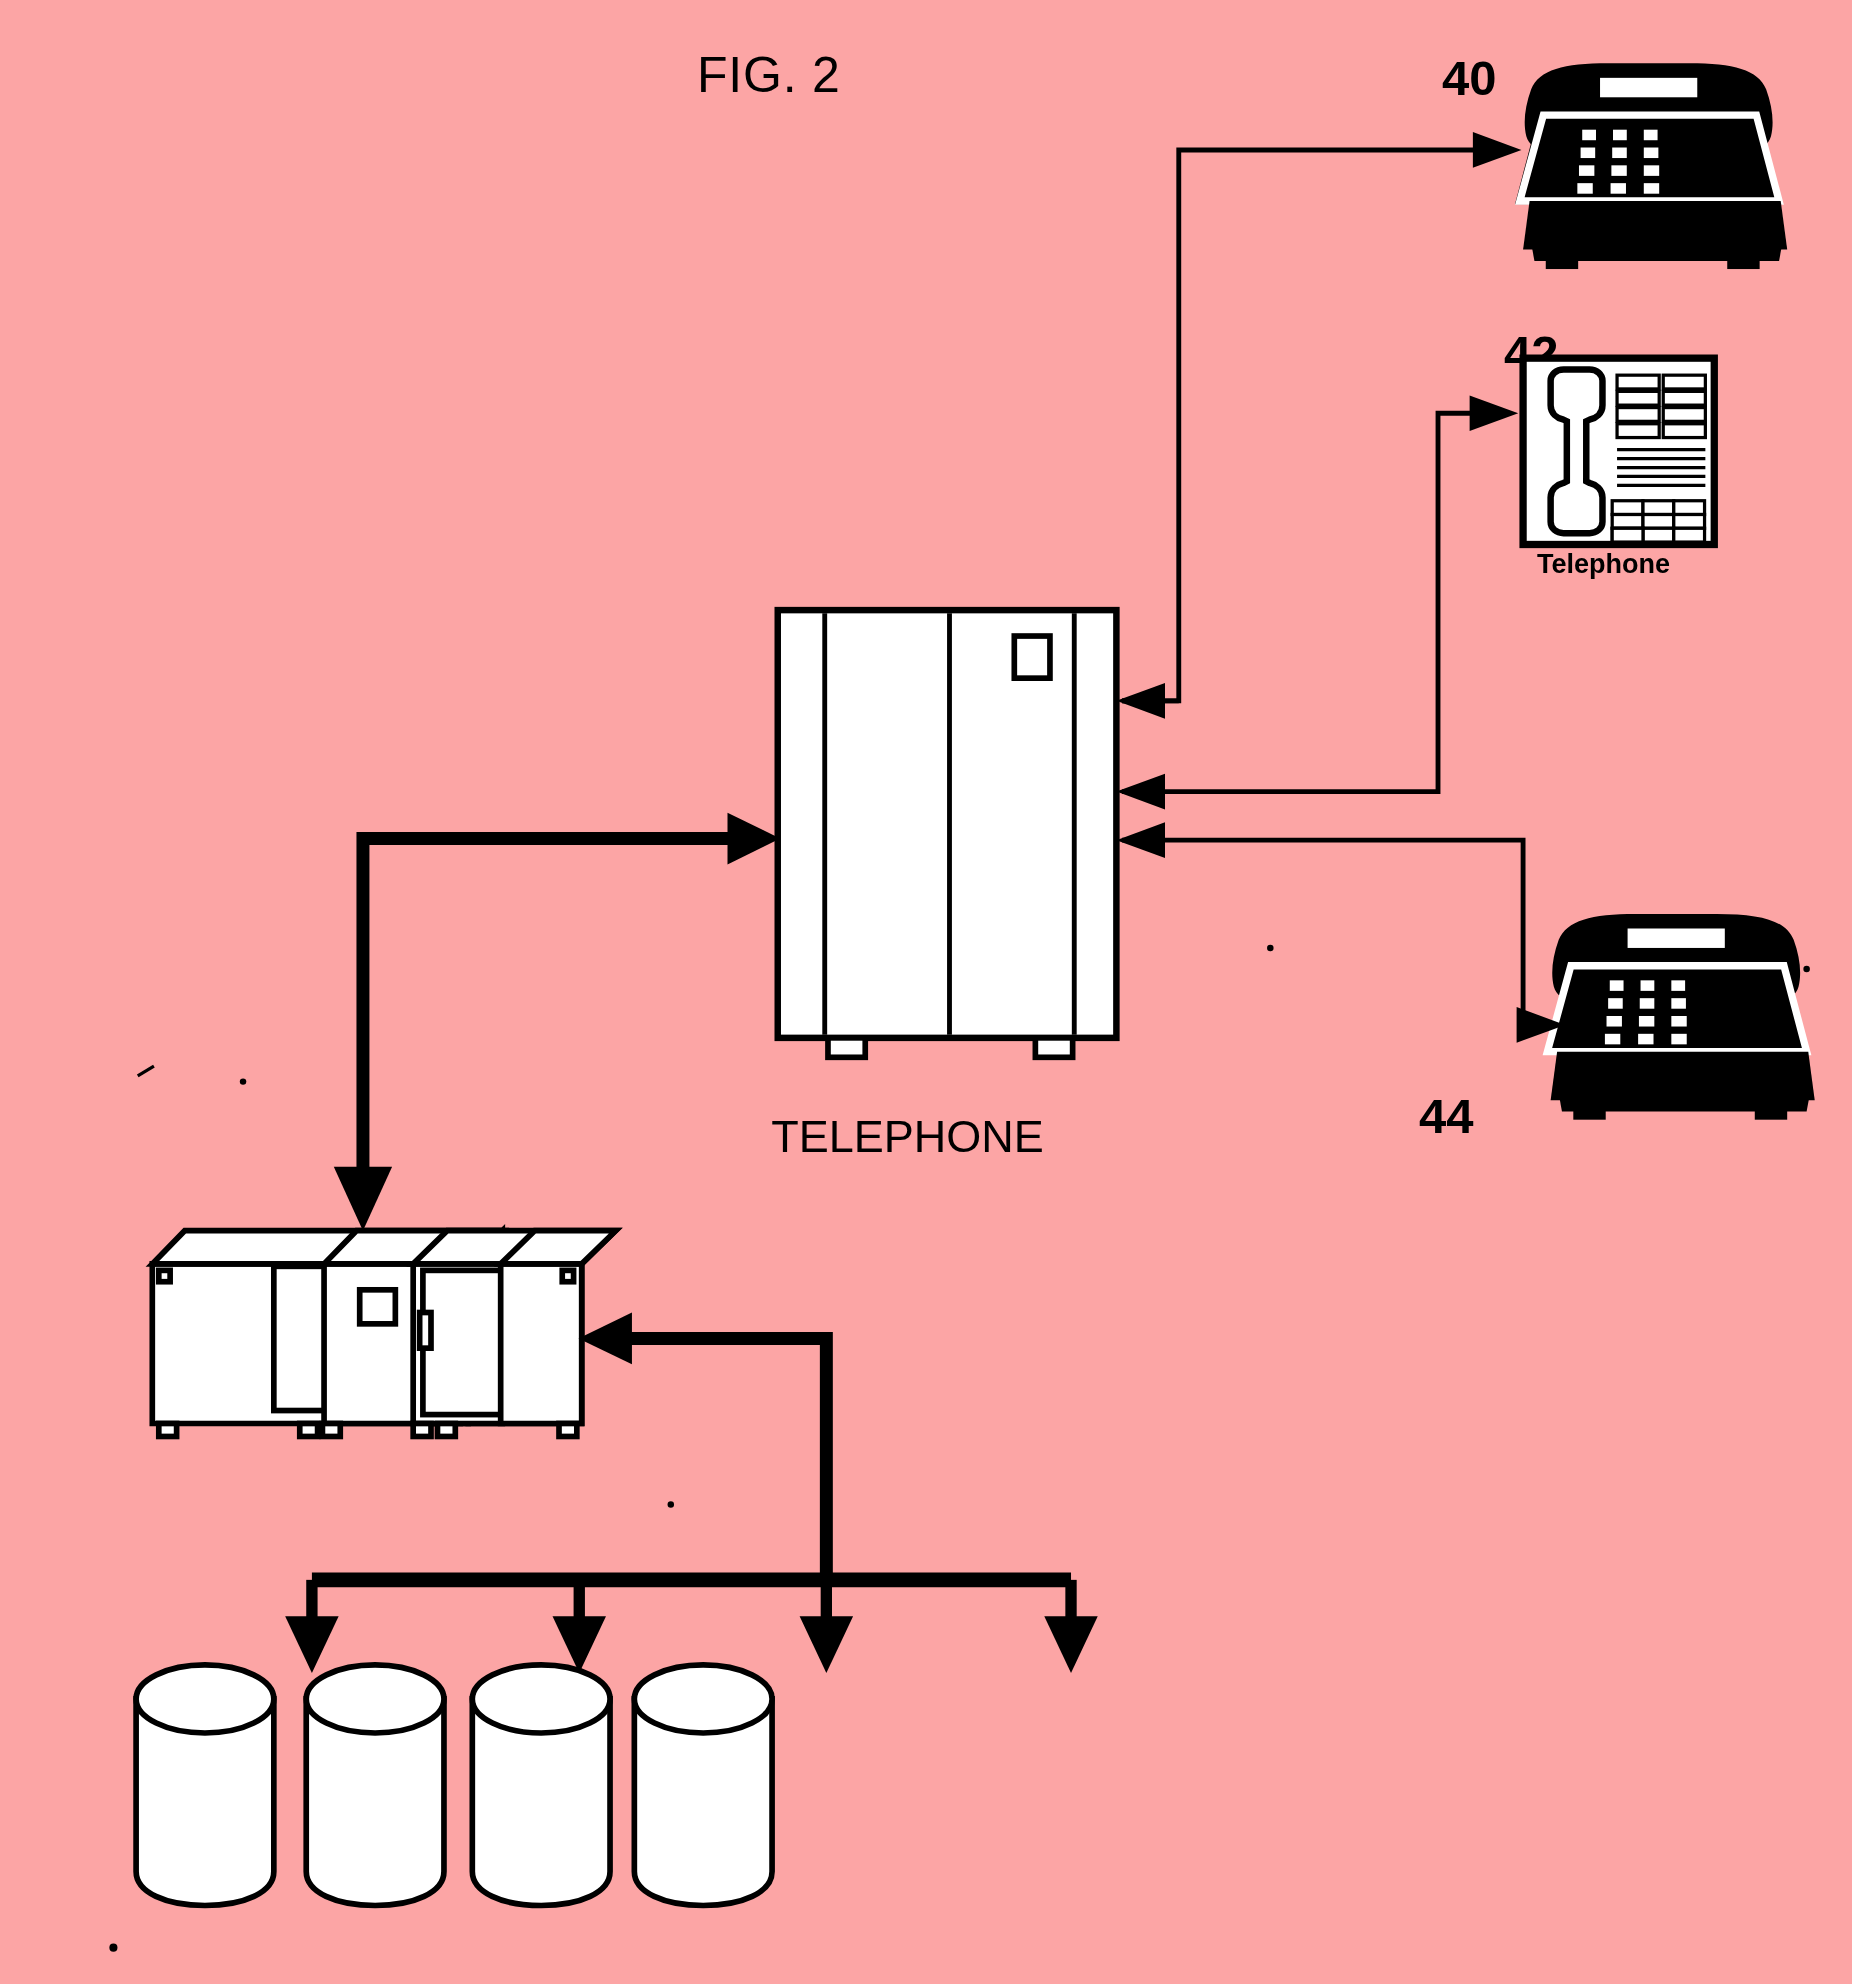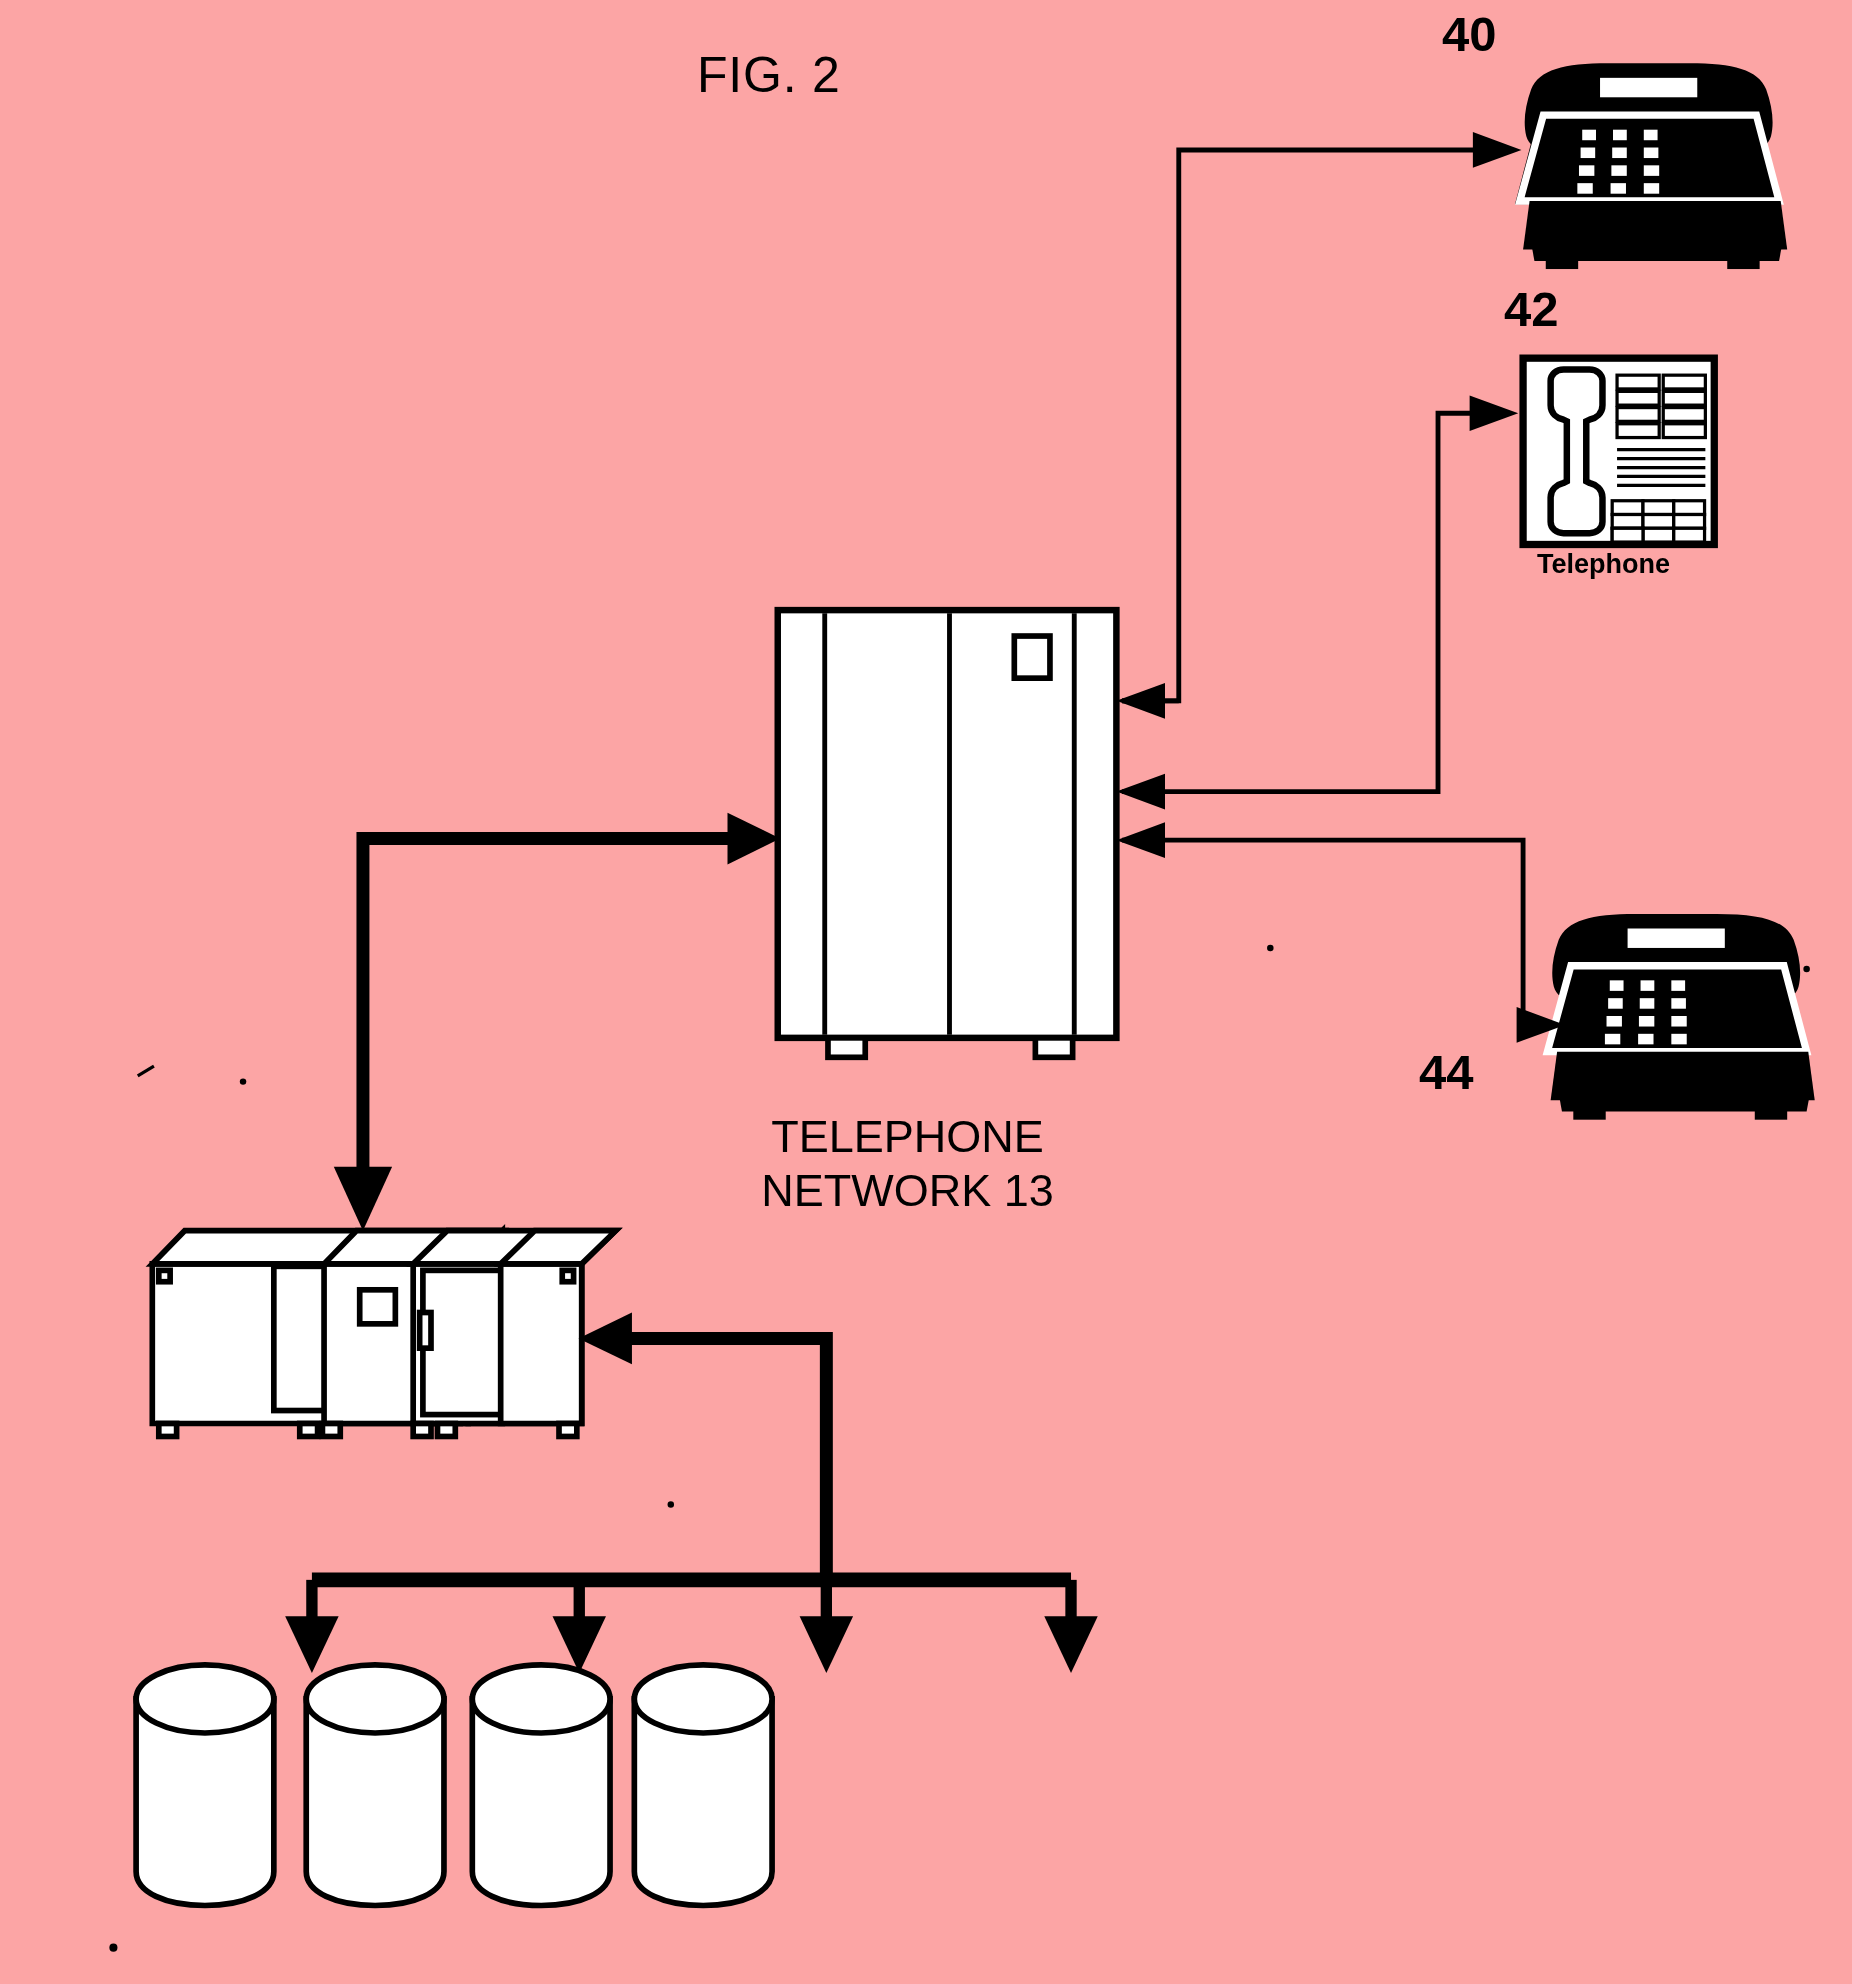--- a/index.html
+++ b/index.html
@@ -31,20 +31,21 @@
     line-height: 1.12;
     color: #000;
   }
   .fig-title {
     font-size: 50px;
     letter-spacing: 0.8px;
   }
   .ref-num {
     font-size: 49px;
     font-weight: 700;
+    margin-top: 44px;
   }
   .node-label {
     font-size: 45px;
     text-align: center;
   }
   .tele-cap {
     font-size: 27px;
     font-weight: 700;
     text-align: center;
   }
@@ -59,21 +60,20 @@
 
 <div id="stage">
 
   <div class="lbl fig-title" style="left:697px; top:47px;">FIG. 2</div>
 
   <div class="lbl ref-num" style="left:1442px; top:6.5px;">40</div>
   <div class="lbl ref-num" style="left:1504px; top:282px;">42</div>
   <div class="lbl ref-num" style="left:1419px; top:1045px;">44</div>
 
   <div class="lbl node-label" style="left:697px; top:1112px; width:421px;">TELEPHONE</div>
-  <div class="lbl node-label" style="left:697px; top:1166px; width:421px;">NETWORK 13</div>
 
 
   <div class="lbl tele-cap" style="left:1474px; top:549px; width:259px;">Telephone</div>
 
   <div class="lbl db-text" style="left:136px; top:1766px; width:138px;">DB 1</div>
   <div class="lbl db-text" style="left:136px; top:1839px; width:138px;">14-1</div>
 
   <div class="lbl db-text" style="left:306px; top:1766px; width:138px;">DB 2</div>
   <div class="lbl db-text" style="left:306px; top:1839px; width:138px;">18-1</div>
 

